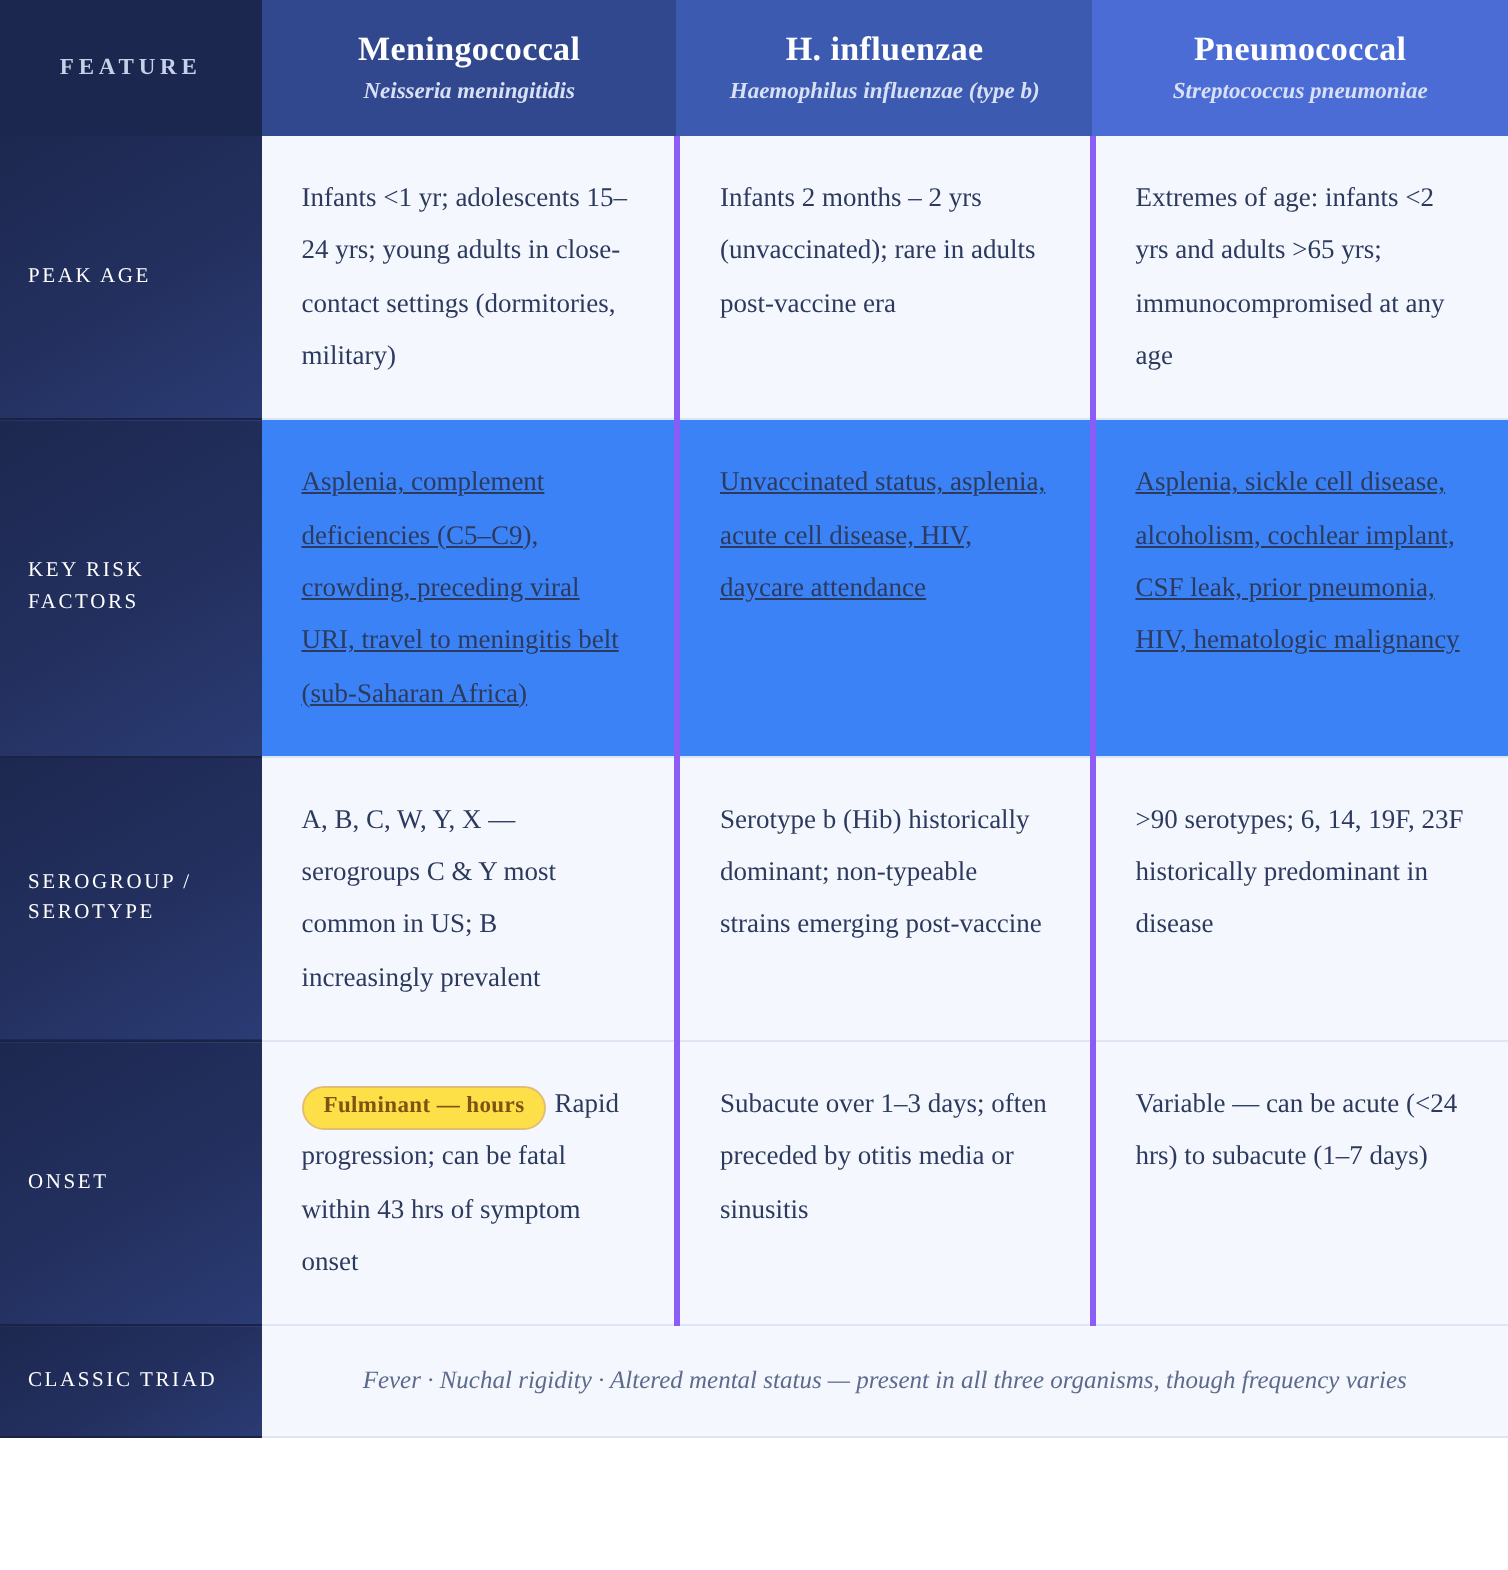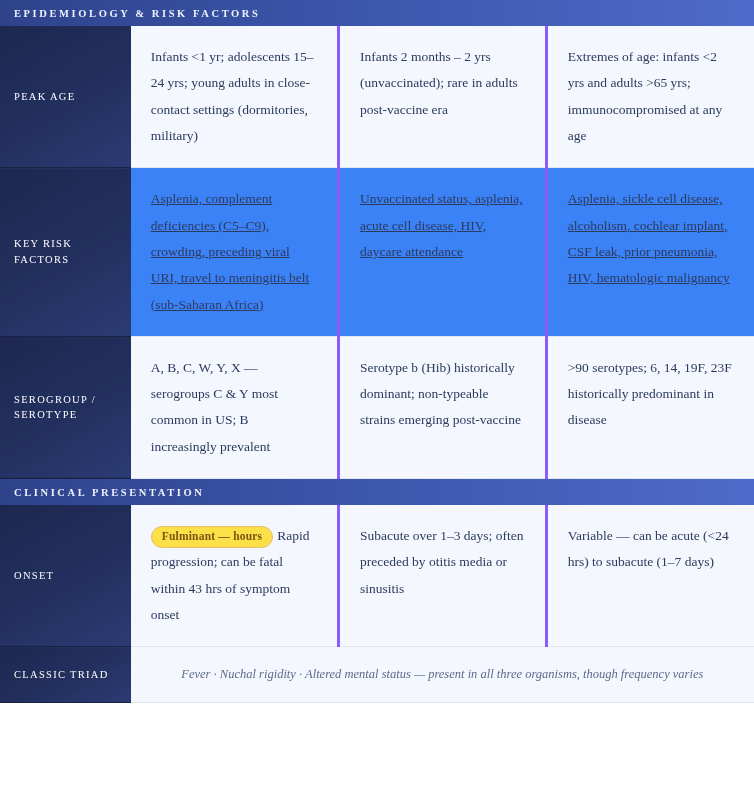--- a/index.html
+++ b/index.html
@@ -173,27 +173,37 @@
 
 <table class="comparison-table">
   <colgroup>
     <col class="c-label">
     <col class="c-org">
     <col class="c-org">
     <col class="c-org">
   </colgroup>
 
   <tbody>
-
-
-  <tr class="section-row">
-    <td colspan="4">
-      <div class="section-bar">Epidemiology &amp; Risk Factors</div>
-    </td>
-  </tr>
+      <tr>
+    <th class="hdr-feature">Feature</th>
+    <th class="hdr-org org0">
+      <span class="org-name">Meningococcal</span>
+      <span class="org-sci">Neisseria meningitidis</span>
+    </th>
+    <th class="hdr-org org1">
+      <span class="org-name">H. influenzae</span>
+      <span class="org-sci">Haemophilus influenzae (type b)</span>
+    </th>
+    <th class="hdr-org org2">
+      <span class="org-name">Pneumococcal</span>
+      <span class="org-sci">Streptococcus pneumoniae</span>
+    </th>
+  </tr>
+
+
 
   <tr class="band-a">
     <td class="row-label">Peak Age</td>
     <td class="cell">Infants &lt;1 yr; adolescents 15–24 yrs; young adults in close-contact settings (dormitories, military)</td>
     <td class="cell">Infants 2 months – 2 yrs (unvaccinated); rare in adults post-vaccine era</td>
     <td class="cell">Extremes of age: infants &lt;2 yrs and adults &gt;65 yrs; immunocompromised at any age</td>
   </tr>
 
   <tr class="band-b">
     <td class="row-label">Key Risk Factors</td>
@@ -202,25 +212,20 @@
     <td class="cell">Asplenia, sickle cell disease, alcoholism, cochlear implant, CSF leak, prior pneumonia, HIV, hematologic malignancy</td>
   </tr>
 
   <tr class="band-a">
     <td class="row-label">Serogroup / Serotype</td>
     <td class="cell">A, B, C, W, Y, X — serogroups C &amp; Y most common in US; B increasingly prevalent</td>
     <td class="cell">Serotype b (Hib) historically dominant; non-typeable strains emerging post-vaccine</td>
     <td class="cell">&gt;90 serotypes; 6, 14, 19F, 23F historically predominant in disease</td>
   </tr>
 
-  <tr class="section-row">
-    <td colspan="4">
-      <div class="section-bar">Clinical Presentation</div>
-    </td>
-  </tr>
 
   <tr class="band-a">
     <td class="row-label">Onset</td>
     <td class="cell"><span class="badge">Fulminant — hours</span><span>Rapid progression; can be fatal within 43 hrs of symptom onset</span></td>
     <td class="cell">Subacute over 1–3 days; often preceded by otitis media or sinusitis</td>
     <td class="cell">Variable — can be acute (&lt;24 hrs) to subacute (1–7 days)</td>
   </tr>
 
   <tr class="band-a">
     <td class="row-label">Classic Triad</td>

